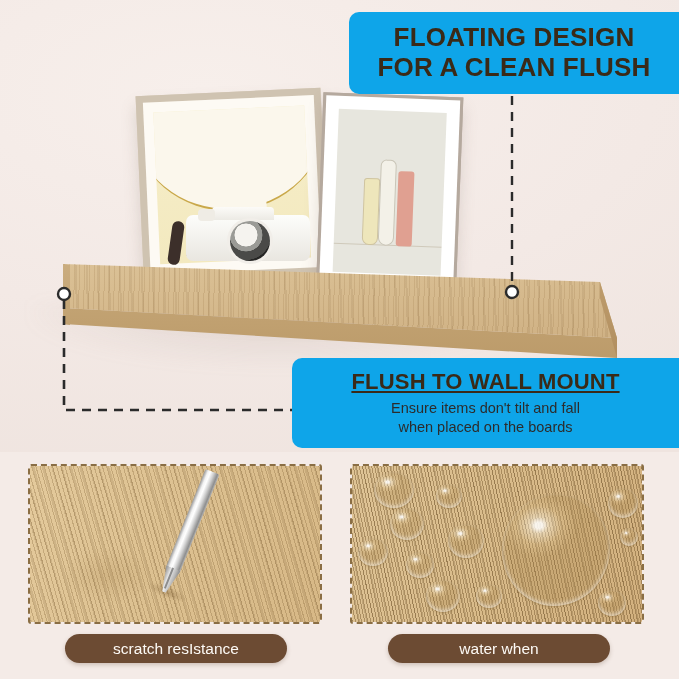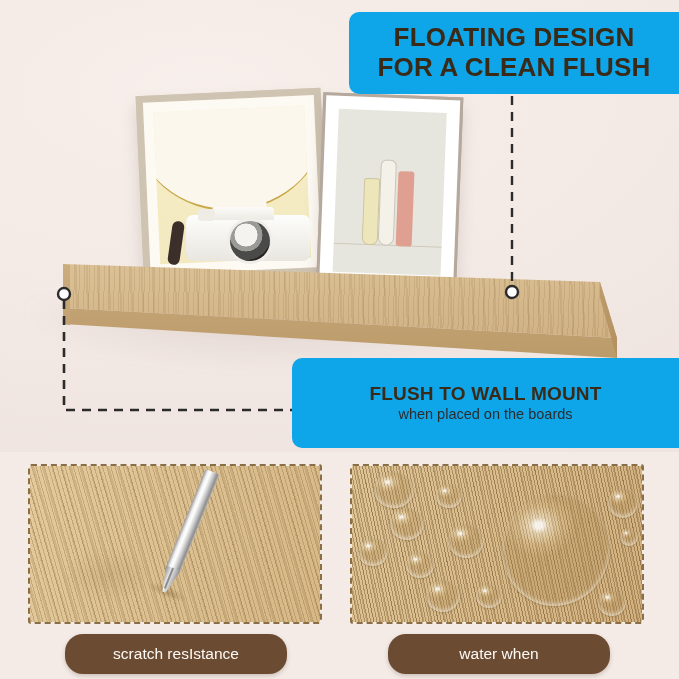--- a/index.html
+++ b/index.html
@@ -125,21 +125,21 @@
   }
   .headline{
     color:#3a2a18;
     font-size:26px;
     font-weight:700;
     letter-spacing:.2px;
     line-height:1.14;
     text-align:center;
     margin:0;
   }
-  .headline-2{font-size:19px;}
+  .headline-2{font-size:22px;text-decoration:underline;}
   .subline{
     color:#2c2c2c;
     font-size:14.5px;
     line-height:1.28;
     text-align:center;
     margin:5px 0 0 0;
   }
 
   
   .cards{position:absolute;left:0;top:452px;width:679px;height:227px;}
@@ -196,21 +196,21 @@
     background:
       radial-gradient(closest-side at 34% 28%, rgba(255,255,255,.85) 0 10%, rgba(255,252,240,.40) 26%, rgba(214,186,134,.28) 62%, rgba(170,136,80,.30) 100%);
     box-shadow:inset 0 -2px 4px rgba(255,255,255,.55), 0 1px 2px rgba(120,92,46,.35);
   }
   .drop.big{
     border-radius:50% 50% 52% 48%/50% 48% 52% 50%;
   }
 
   
   .pill{
-    position:absolute;top:182px;height:40px;
+    position:absolute;top:182px;height:29px;
     background:#6c4b33;
     border-radius:18px;
     display:flex;align-items:center;justify-content:center;
     color:#fdfaf6;
     font-size:15.5px;
     box-shadow:0 2px 4px rgba(90,64,42,.25);
   }
   .pill-left{left:65px;width:222px;}
   .pill-right{left:388px;width:222px;}
 </style>
@@ -270,20 +270,21 @@
     <circle cx="64" cy="294" r="6" fill="#ffffff" stroke="#2b2b2b" stroke-width="2.4"></circle>
   </svg>
 
   <div class="panel panel-1">
     <div class="headline">FLOATING DESIGN</div>
     <div class="headline">FOR A CLEAN FLUSH</div>
   </div>
 
   <div class="panel panel-2">
     <div class="headline headline-2">FLUSH TO WALL MOUNT</div>
+    <div class="subline">Ensure items don't tilt and fall</div>
     <div class="subline" style="margin-top:0">when placed on the boards</div>
   </div>
 
   <div class="cards">
 
     <div class="card card-left">
       <div class="card-img">
         <div class="wood-base"></div>
         <div class="wood-knot"></div>
         <div class="driver-shadow"></div>

